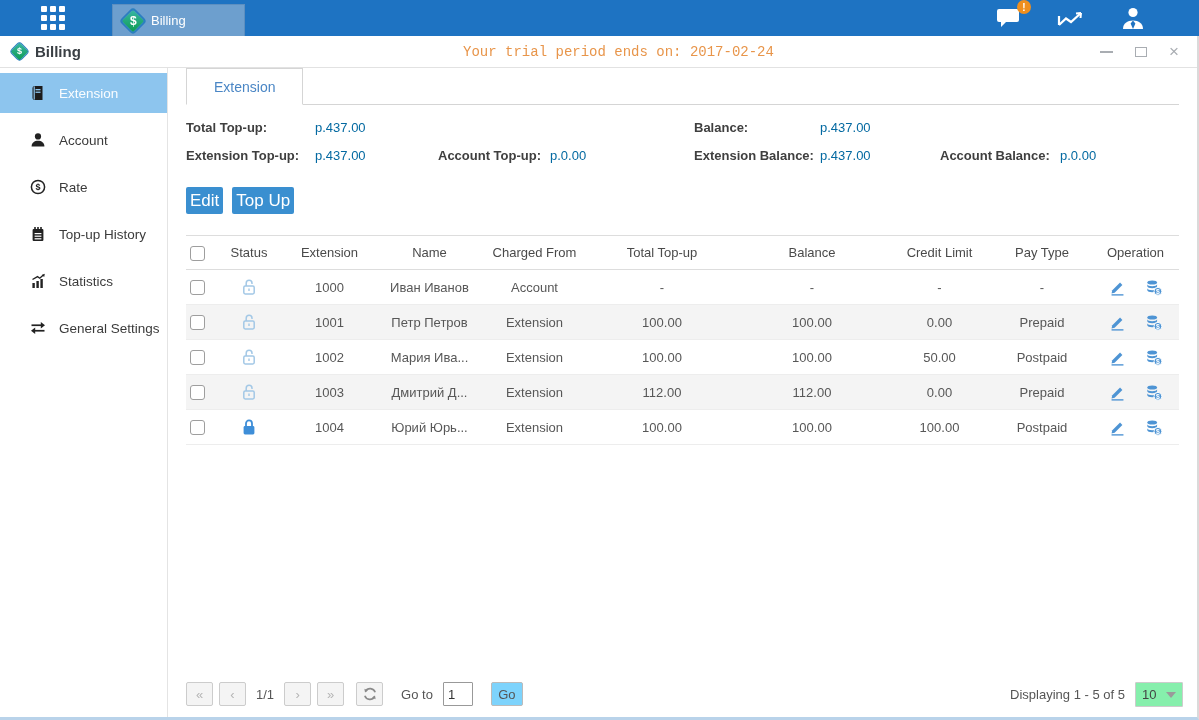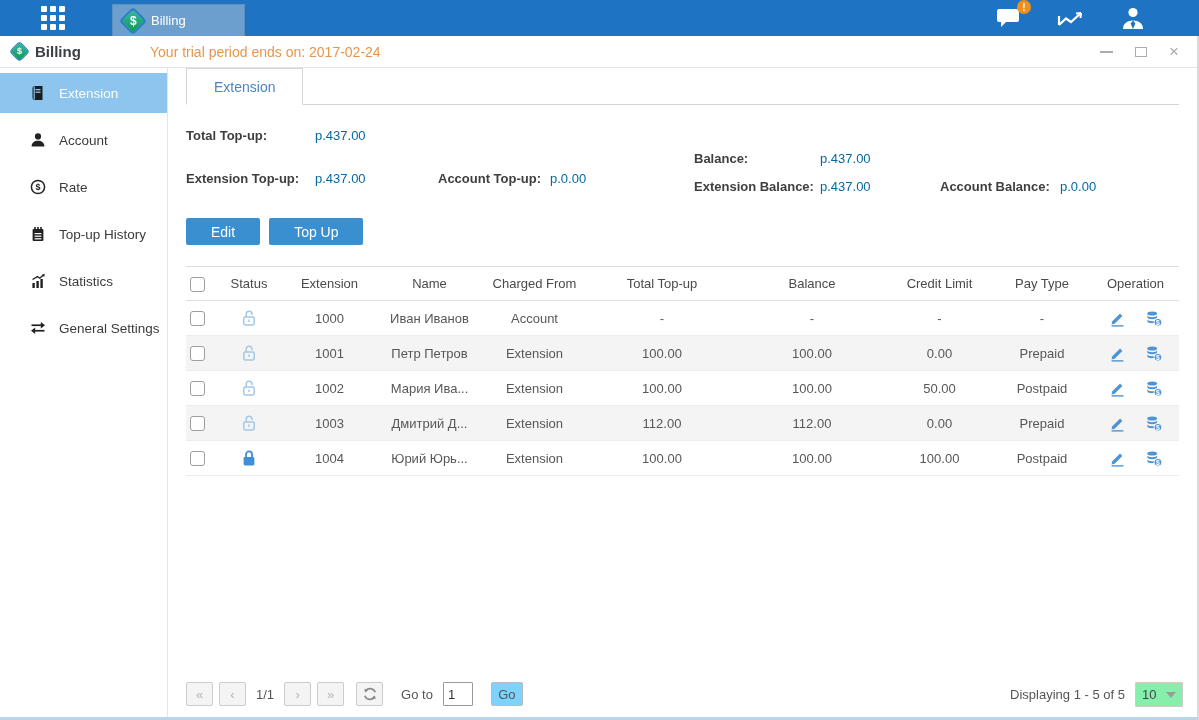--- a/index.html
+++ b/index.html
@@ -17,21 +17,21 @@
   .top-icon { position:relative; width:32px; height:26px; display:flex; align-items:center; justify-content:center; cursor:pointer; }
   .badge { position:absolute; top:-5px; right:-6px; width:14px; height:14px; background:#ef8f1e; border-radius:50%; color:#fff; font-size:10px; font-weight:bold; display:flex; align-items:center; justify-content:center; }
 
   
   .window { flex:1; display:flex; flex-direction:column; border-right:2px solid #dadada; border-bottom:3px solid #b9d3ea; }
   .win-header { height:32px; flex:none; display:flex; align-items:center; border-bottom:1px solid #e2e2e2; background:#fff; }
   .win-title { display:flex; align-items:center; gap:8px; padding-left:12px; width:150px; flex:none; }
   .win-title .diamond { width:15px; height:15px; border-width:1.5px; }
   .win-title .diamond b { font-size:9px; }
   .win-title span { font-size:15px; font-weight:bold; color:#3a3f44; }
-  .trial { flex:1; text-align:left; font-size:14px; color:var(--trial,#e8954a); }
+  .trial { flex:1; text-align:center; font-size:14px; color:var(--trial,#e8954a);font-family:Liberation Mono, monospace; }
   .win-controls { width:110px; flex:none; display:flex; align-items:center; justify-content:flex-end; gap:22px; padding-right:18px; }
   .wc { cursor:pointer; display:flex; align-items:center; justify-content:center; height:14px; }
   .wc-min i { width:13px; height:2px; background:#a9adb2; display:block; }
   .wc-max i { width:12px; height:10px; border:1.5px solid #a9adb2; display:block; }
   .wc-close { font-size:17px; color:#a9adb2; line-height:1; }
 
   .body { flex:1; display:flex; min-height:0; }
 
   
   .sidebar { width:168px; flex:none; background:#fff; border-right:1px solid #e4e4e4; padding-top:5px; }
@@ -40,26 +40,26 @@
   .side-item.active { background:var(--active-item,#8dc5ee); color:#fafdff; }
 
   
   .content { flex:1; position:relative; padding:0 18px; background:#fff; min-width:0; }
   .tabbar { display:flex; border-bottom:1px solid #d5d5d5; height:37px; align-items:flex-end; }
   .tab { background:#fff; border:1px solid #d5d5d5; border-bottom:1px solid #fff; margin-bottom:-1px; height:37px; line-height:36px; padding:0 27px; font-size:14px; color:#4a86c5; cursor:pointer; }
 
   .summary { margin-top:15px; display:grid; grid-template-columns:508px 1fr; font-size:13px; }
   .sum-grid { display:grid; row-gap:13px; align-items:center; }
   .sum-left { grid-template-columns:129px 123px 112px 1fr; }
-  .sum-right { grid-template-columns:126px 120px 120px 1fr;margin-top:31px; }
+  .sum-right { grid-template-columns:126px 120px 120px 1fr; }
   .sum-label { font-weight:bold; color:#3f3f3f; }
   .sum-val { color:#0369a1; }
 
   .toolbar { margin-top:24px; display:flex; gap:9px; }
-  .btn-blue { background:var(--accent,#3a8fd0); color:#fff; border:none; font-size:14px; height:27px; padding:0 25px; border-radius:2px; cursor:pointer; font-family:inherit; }
+  .btn-blue { background:var(--accent,#3a8fd0); color:#fff; border:none; font-size:17px; height:27px; padding:0 4px; border-radius:2px; cursor:pointer; font-family:inherit; }
 
   
   table { margin-top:21px; width:100%; border-collapse:collapse; font-size:13px; color:#575757; table-layout:fixed; }
   thead td { border-top:1px solid #ddd; border-bottom:1px solid #ddd; height:34px; color:#4a4a4a; }
   tbody td { height:35px; border-bottom:1px solid #ededed; }
   td { text-align:center; overflow:hidden; white-space:nowrap; text-overflow:ellipsis; }
   td.cb-cell { text-align:left; padding-left:4px; }
   tbody tr:nth-child(even) { background:#f4f4f4; }
   .checkbox { width:15px; height:15px; border:1px solid #9e9e9e; border-radius:3px; background:#fff; display:inline-block; vertical-align:middle; cursor:pointer; }
   .lock svg { vertical-align:middle; }

